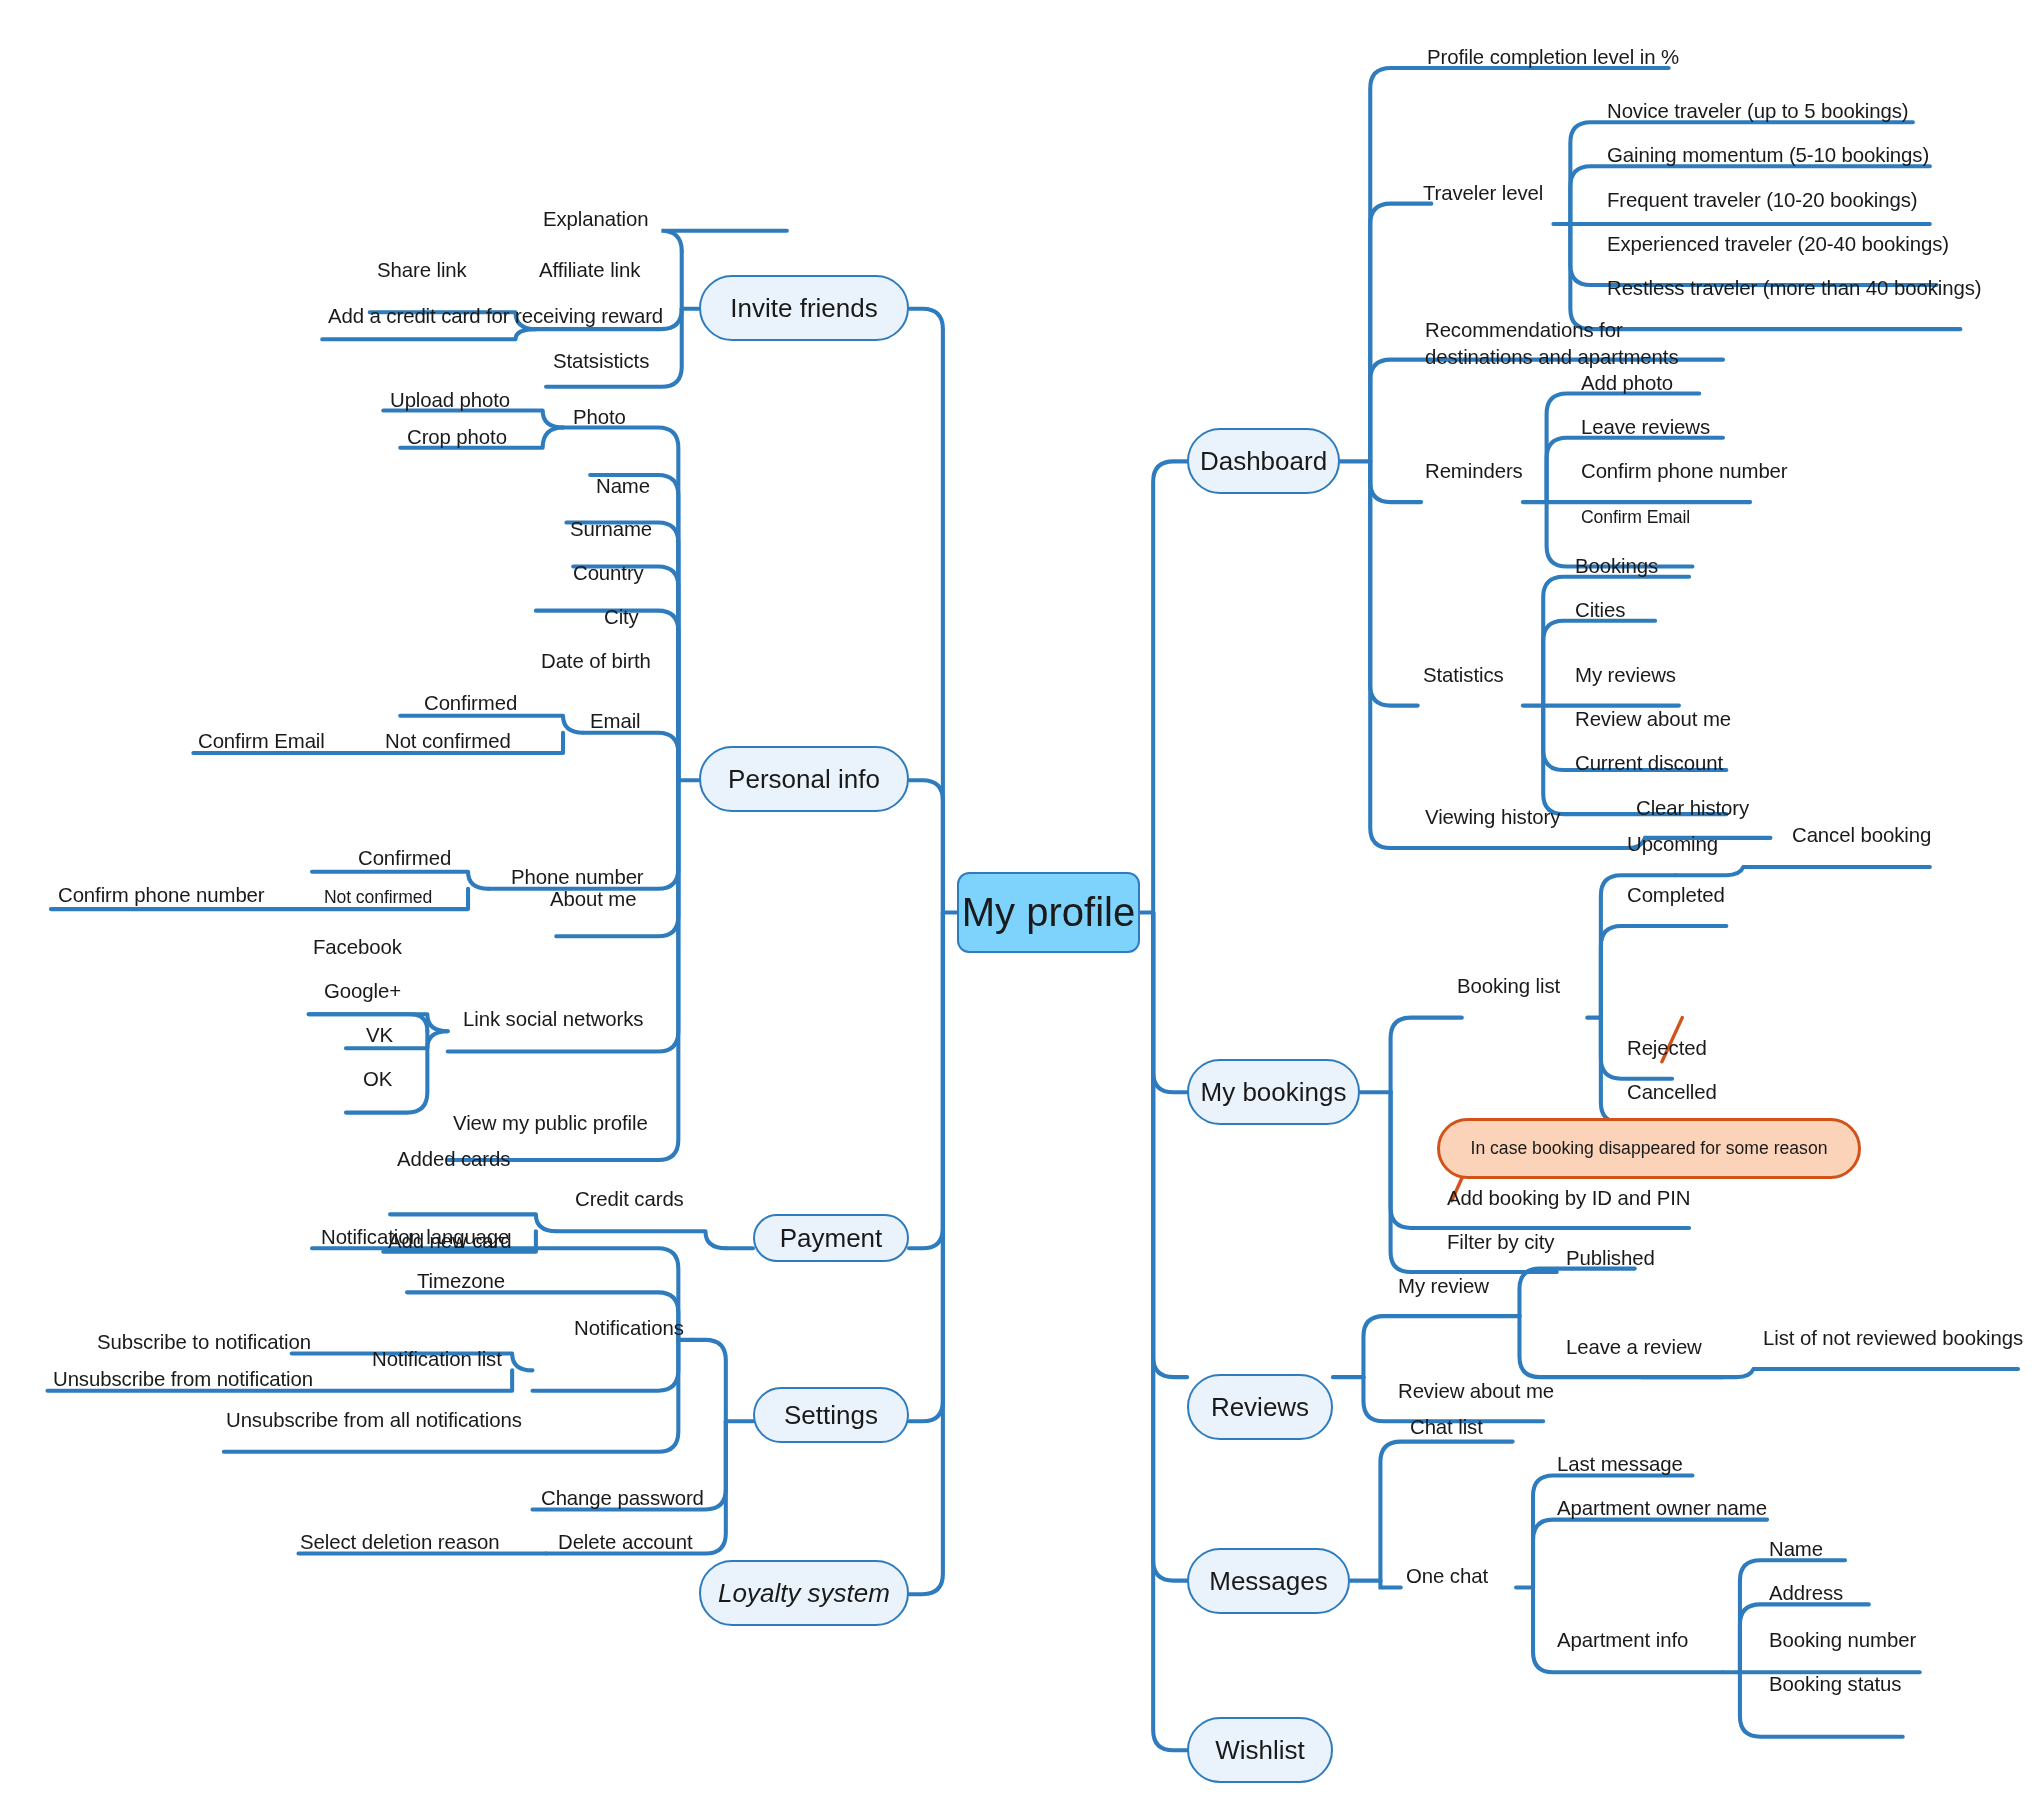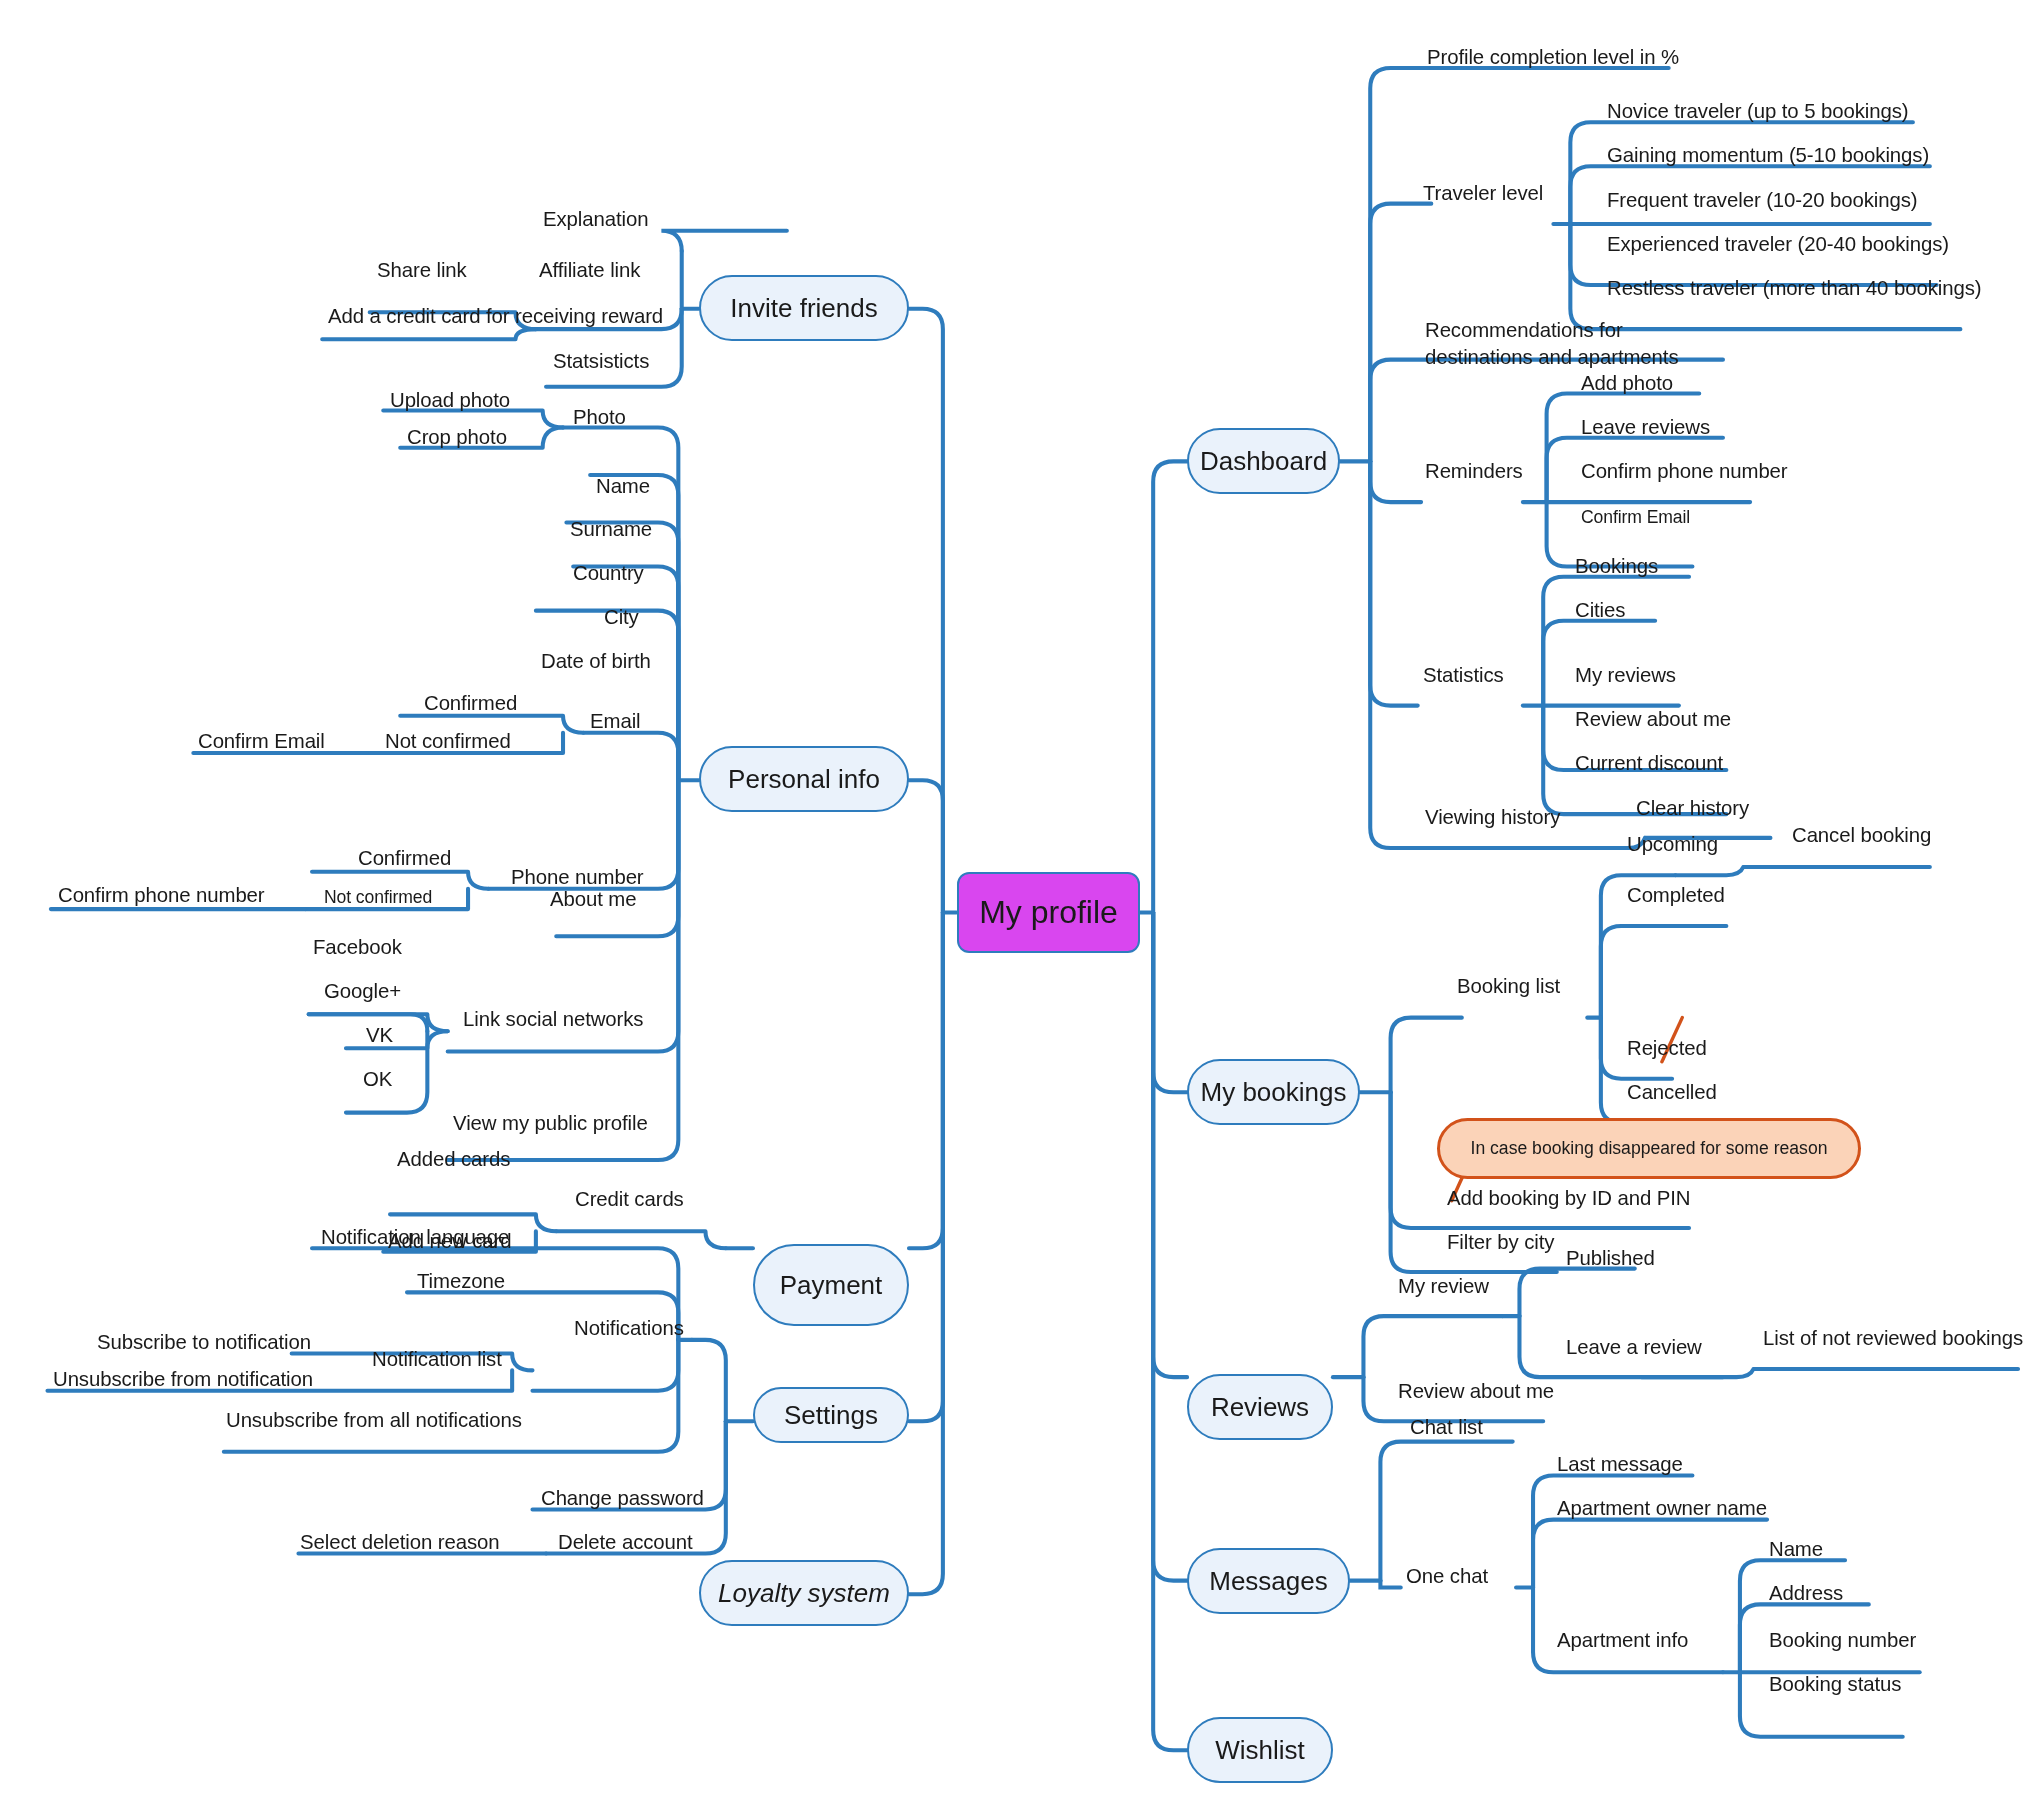--- a/index.html
+++ b/index.html
@@ -26,21 +26,21 @@
     position:absolute;
     background:#eaf2fb;
     border:2.7px solid #2e7cbd;
     border-radius:678px;
     display:flex;align-items:center;justify-content:center;
     color:#1a1a1a;
     font-size:26px;
     white-space:nowrap;
     box-sizing:border-box;
   }
-  .node.root{font-size:32px;border-radius:12.2px;background:#d946ef;}
+  .node.root{font-size:40px;border-radius:12.2px;background:#7dd3fc;}
   
   .callout{
     position:absolute;
     background:#fbd3b8;
     border:3.4px solid #d2521a;
     border-radius:35px;
     box-sizing:border-box;
     color:#1a1a1a;
     font-size:17.6px;
     line-height:1.38;
@@ -207,21 +207,21 @@
 
     </g>
   </svg>
 
   <div class="node root" style="left:957px;top:872px;width:183px;height:81px;">My profile</div>
 
   <div class="node" style="left:699px;top:275px;width:210px;height:66px;">Invite friends</div>
 
   <div class="node" style="left:699px;top:746px;width:210px;height:66px;">Personal info</div>
 
-  <div class="node" style="left:753px;top:1244px;width:156px;height:82px;">Payment</div>
+  <div class="node" style="left:753px;top:1214px;width:156px;height:48px;">Payment</div>
 
   <div class="node" style="left:753px;top:1387px;width:156px;height:56px;">Settings</div>
 
   <div class="node" style="left:699px;top:1560px;width:210px;height:66px;font-style:italic;">Loyalty system</div>
 
   <div class="node" style="left:1187px;top:428px;width:153px;height:66px;">Dashboard</div>
 
   <div class="node" style="left:1187px;top:1059px;width:173px;height:66px;">My bookings</div>
 
   <div class="node" style="left:1187px;top:1344px;width:146px;height:66px;margin-top:30px;">Reviews</div>

